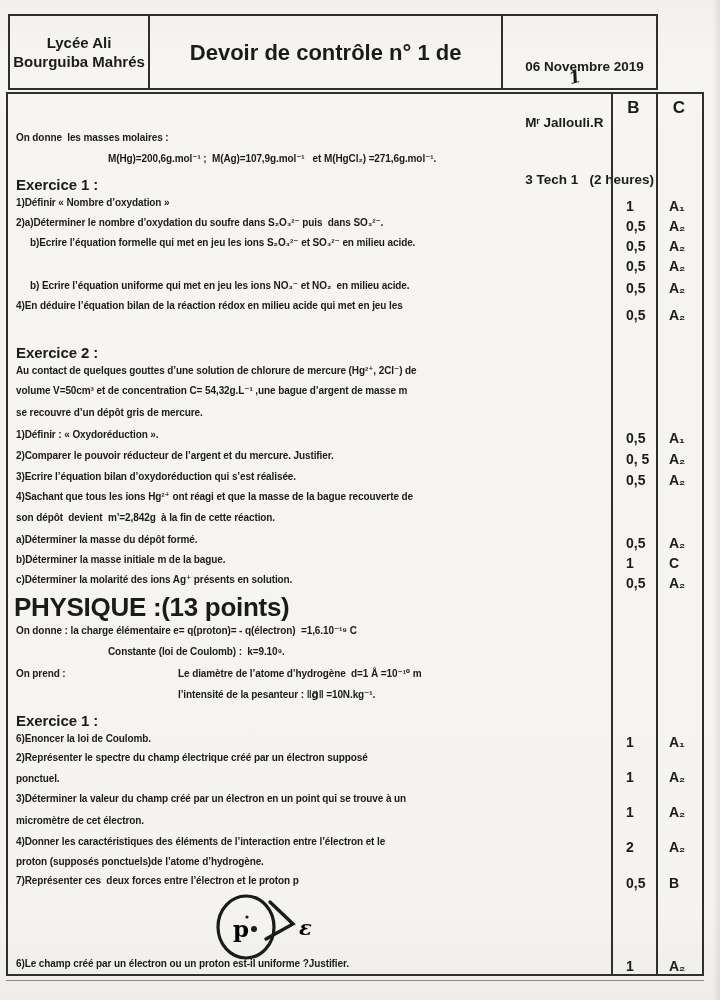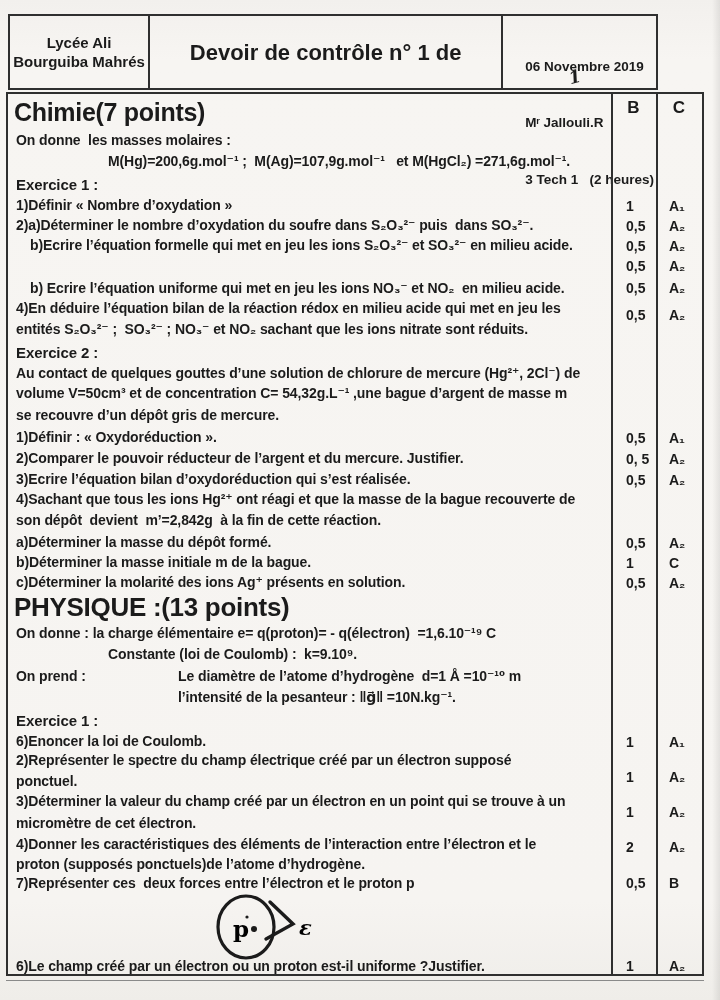--- a/index.html
+++ b/index.html
@@ -30,21 +30,21 @@
 
   
   .tbl{position:absolute;left:6px;top:92px;width:698px;height:884px;
     border:2px solid #2f2f2f;box-sizing:border-box;}
   .vline{position:absolute;top:0;bottom:0;width:2px;background:#2f2f2f;}
   .v1{left:603px}.v2{left:648px}
   .colhead{position:absolute;top:4px;font-size:17px;font-weight:700;text-align:center;}
   .chB{left:603px;width:45px}.chC{left:648px;width:46px}
   .underline2{position:absolute;left:-2px;right:-2px;bottom:-7px;height:1px;background:#8a8a8a;}
 
-  .ln{position:absolute;left:8px;white-space:pre;font-size:14px;font-weight:700;
+  .ln{position:absolute;left:8px;white-space:pre;font-size:10px;font-weight:700;
     letter-spacing:-0.1px;}
   .ind{left:22px}
   .cind{left:100px}
   .pind{left:170px}
   .ex{font-size:15px}
   .sec{position:absolute;left:6px;white-space:pre;font-weight:700;letter-spacing:-0.3px;}
   .sec1{font-size:25px}
   .sec2{font-size:26px}
 
   .mb,.mc{position:absolute;white-space:pre;font-size:14px;font-weight:700;}
@@ -75,30 +75,28 @@
     </div>
   </div>
 
   <div class="tbl">
     <div class="vline v1"></div>
     <div class="vline v2"></div>
     <div class="underline2"></div>
     <div class="colhead chB">B</div>
     <div class="colhead chC">C</div>
 
-    <div class="sec sec1" style="top:4px">Chimie(7 points)</div>
     <div class="ln" style="top:38px">On donne  les masses molaires :</div>
     <div class="ln cind" style="top:59px">M(Hg)=200,6g.mol⁻¹ ;  M(Ag)=107,9g.mol⁻¹   et M(HgCl₂) =271,6g.mol⁻¹.</div>
     <div class="ln ex" style="top:82px">Exercice 1 :</div>
     <div class="ln" style="top:103px">1)Définir « Nombre d’oxydation »</div>
     <div class="ln" style="top:123px">2)a)Déterminer le nombre d’oxydation du soufre dans S₂O₃²⁻ puis  dans SO₃²⁻.</div>
     <div class="ln ind" style="top:143px">b)Ecrire l’équation formelle qui met en jeu les ions S₂O₃²⁻ et SO₃²⁻ en milieu acide.</div>
     <div class="ln ind" style="top:186px">b) Ecrire l’équation uniforme qui met en jeu les ions NO₃⁻ et NO₂  en milieu acide.</div>
     <div class="ln" style="top:206px">4)En déduire l’équation bilan de la réaction rédox en milieu acide qui met en jeu les</div>
-    <div class="ln" style="top:227px">entités S₂O₃²⁻ ;  SO₃²⁻ ; NO₃⁻ et NO₂ sachant que les ions nitrate sont réduits.</div>
     <div class="ln ex" style="top:250px">Exercice 2 :</div>
     <div class="ln" style="top:271px">Au contact de quelques gouttes d’une solution de chlorure de mercure (Hg²⁺, 2Cl⁻) de</div>
     <div class="ln" style="top:291px">volume V=50cm³ et de concentration C= 54,32g.L⁻¹ ,une bague d’argent de masse m</div>
     <div class="ln" style="top:313px">se recouvre d’un dépôt gris de mercure.</div>
     <div class="ln" style="top:335px">1)Définir : « Oxydoréduction ».</div>
     <div class="ln" style="top:356px">2)Comparer le pouvoir réducteur de l’argent et du mercure. Justifier.</div>
     <div class="ln" style="top:377px">3)Ecrire l’équation bilan d’oxydoréduction qui s’est réalisée.</div>
     <div class="ln" style="top:397px">4)Sachant que tous les ions Hg²⁺ ont réagi et que la masse de la bague recouverte de</div>
     <div class="ln" style="top:418px">son dépôt  devient  m’=2,842g  à la fin de cette réaction.</div>
     <div class="ln" style="top:440px">a)Déterminer la masse du dépôt formé.</div>

